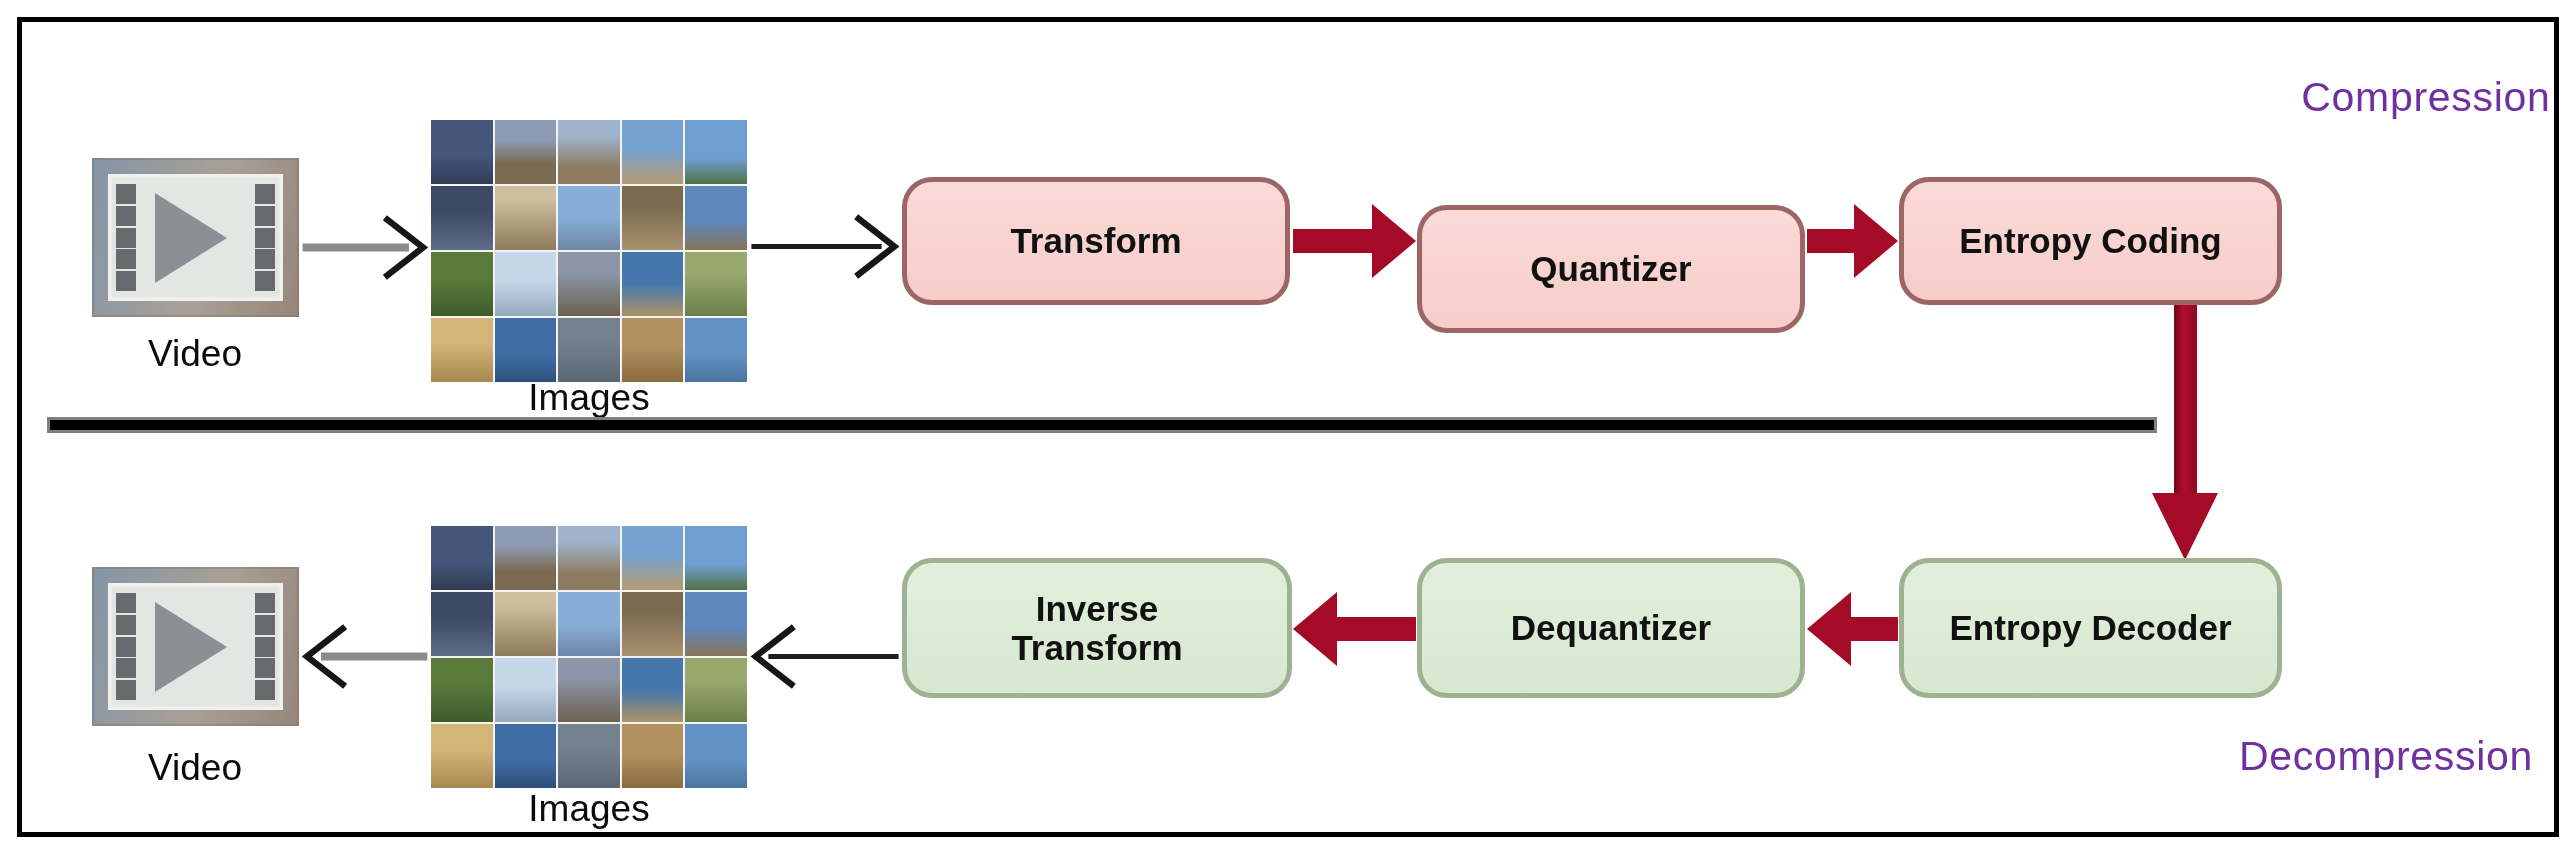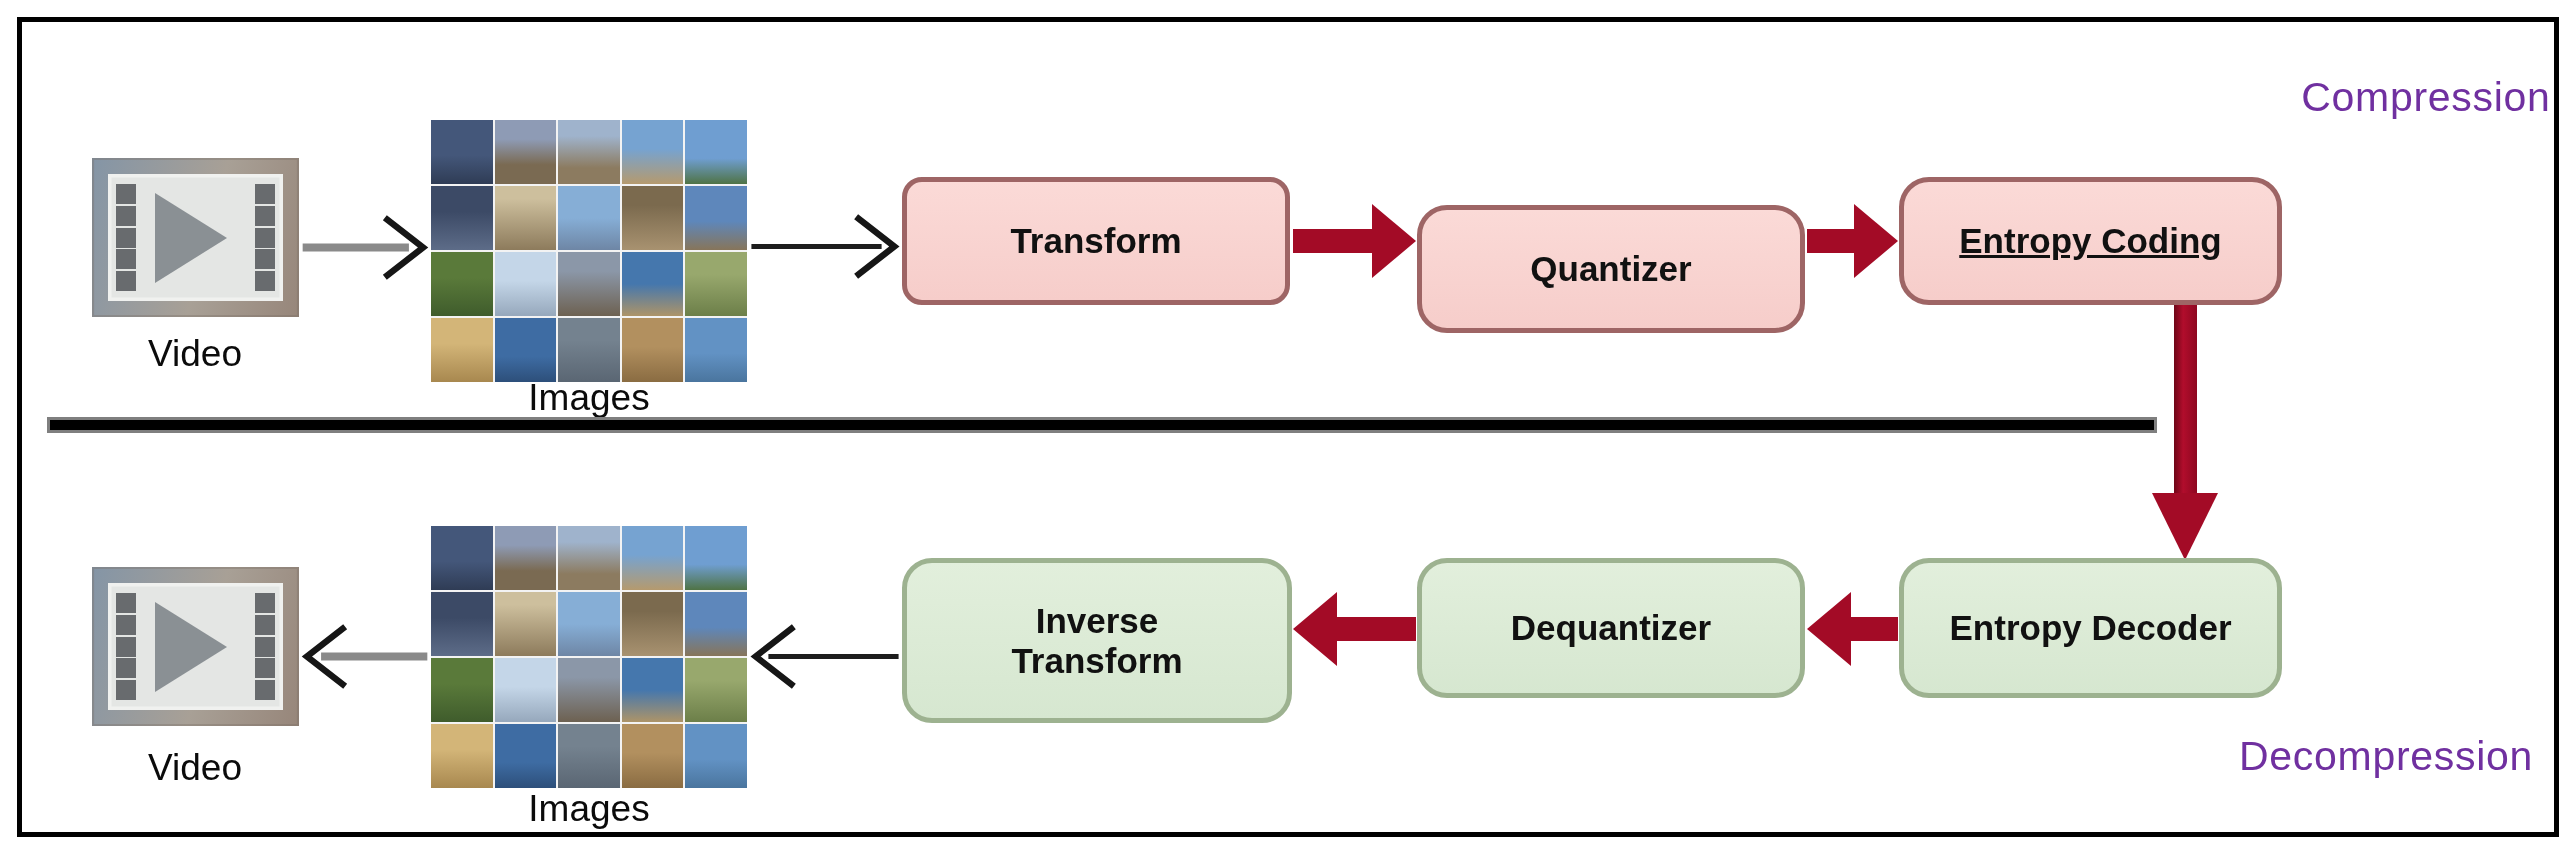--- a/index.html
+++ b/index.html
@@ -15,26 +15,26 @@
   .section-label.comp   { top:74px;  right:25.5px; }
   .section-label.decomp { top:733px; right:43px; }
 
   
   .pbox { position:absolute; box-sizing:border-box; border-radius:30px;
           display:flex; align-items:center; justify-content:center;
           font-weight:bold; font-size:35px; color:#111; text-align:center; line-height:1.12; }
   .pbox.pink  { background:linear-gradient(180deg,#fbdad7,#f6cdca); border:5px solid #9e6565; }
   .pbox.green { background:linear-gradient(180deg,#e2efdc,#d6e7d0); border:5px solid #9db290; }
 
-  .box-transform   { left:902px; top:177px; width:388px; height:128px;border-radius:20px; }
+  .box-transform   { left:902px; top:177px; width:388px; height:128px; }
   .box-quantizer   { left:1417px; top:177px; width:388px; height:128px;margin-top:28px; }
-  .box-entropy-c   { left:1899px; top:177px; width:383px; height:128px;text-decoration:underline; }
+  .box-entropy-c   { left:1899px; top:177px; width:383px; height:128px; }
   .box-entropy-d   { left:1899px; top:558px; width:383px; height:140px; }
   .box-dequantizer { left:1417px; top:558px; width:388px; height:140px; }
-  .box-invtrans    { left:902px; top:558px; width:390px; height:165px; }
+  .box-invtrans    { left:902px; top:558px; width:390px; height:140px; }
   .box-invtrans span { display:inline-block; width:241px; }
 
   
   .red { position:absolute; height:75px; }
   .red .shaft { position:absolute; top:50%; transform:translateY(-50%); height:24px; background:#a30b26; }
   .red.r .shaft { left:0; right:40px; }
   .red.l .shaft { right:0; left:40px; }
   .red .head { position:absolute; top:50%; transform:translateY(-50%); width:0; height:0;
                border-top:37px solid transparent; border-bottom:37px solid transparent; }
   .red.r .head { right:0; border-left:44px solid #a30b26; }

